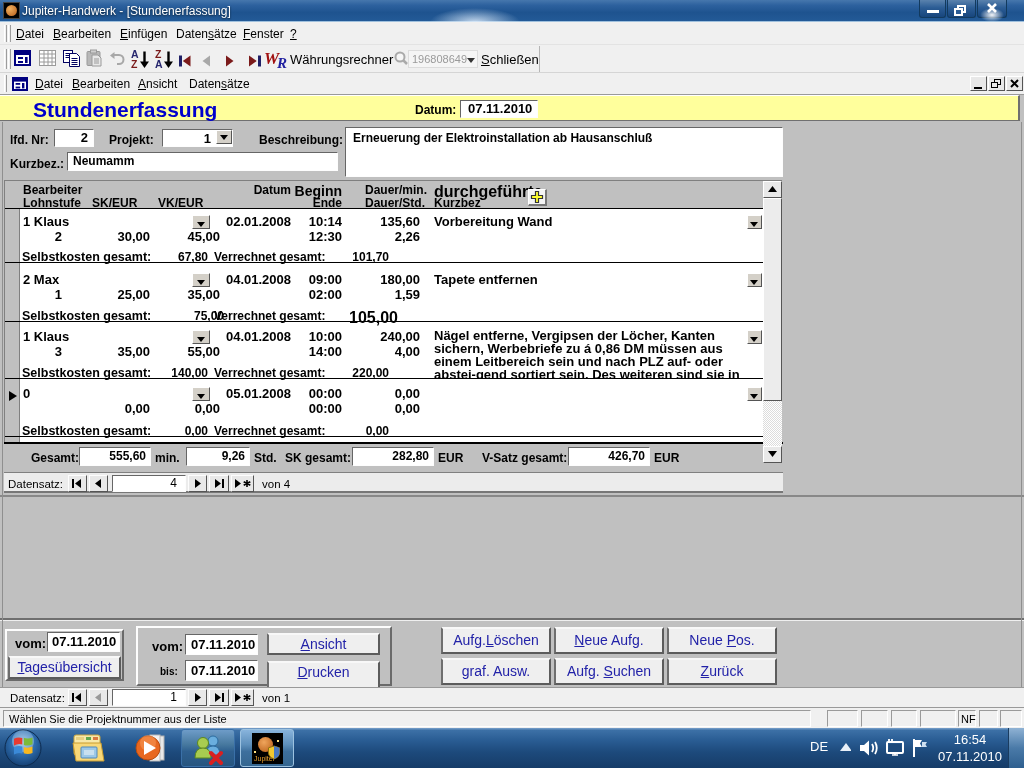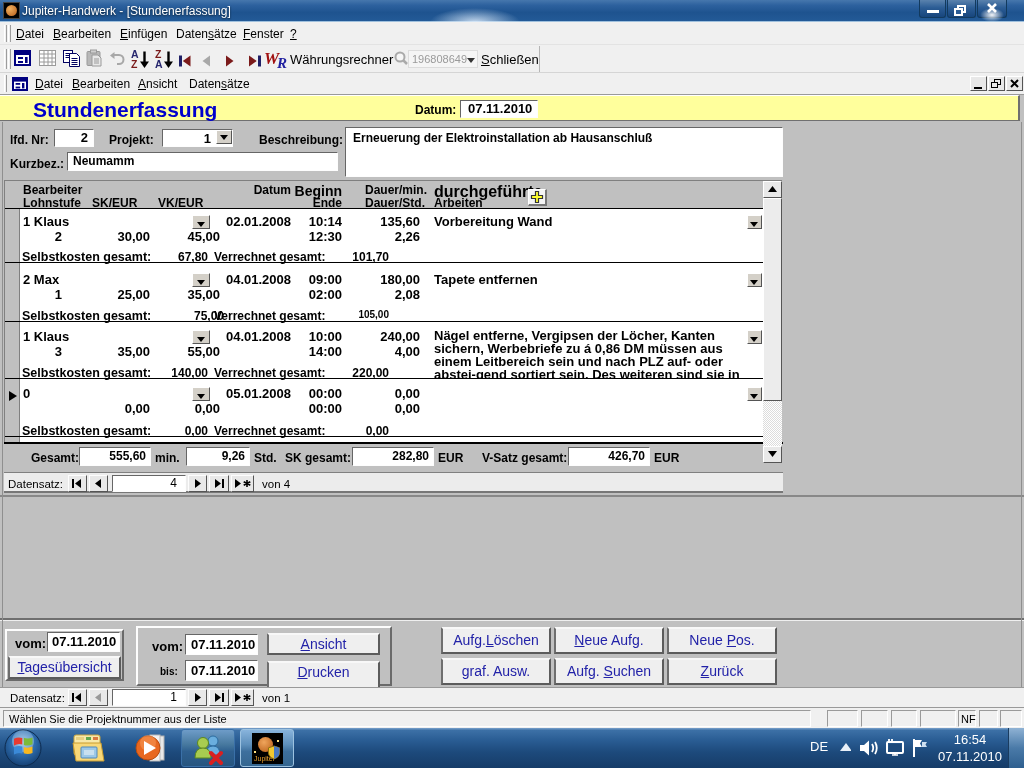--- a/index.html
+++ b/index.html
@@ -180,21 +180,21 @@
 <div class="ab b13" style="left:23px;top:183px;font-size:12px">Bearbeiter</div>
 <div class="ab b13 rt" style="left:231px;top:183px;width:60px;font-size:12px">Datum</div>
 <div class="ab b13 rt" style="left:292px;top:183px;width:50px;font-size:14px">Beginn</div>
 <div class="ab b13" style="left:365px;top:183px;font-size:12px">Dauer/min.</div>
 <div class="ab b13" style="left:434px;top:183px;font-size:16px">durchgeführte</div>
 <div class="ab b13" style="left:23px;top:196px;font-size:12px">Lohnstufe</div>
 <div class="ab b13" style="left:92px;top:196px;font-size:12px">SK/EUR</div>
 <div class="ab b13" style="left:158px;top:196px;font-size:12px">VK/EUR</div>
 <div class="ab b13 rt" style="left:292px;top:196px;width:50px;font-size:12px">Ende</div>
 <div class="ab b13" style="left:365px;top:196px;font-size:12px">Dauer/Std.</div>
-<div class="ab b13" style="left:434px;top:196px;font-size:12px">Arbeiten</div>
+<div class="ab b13" style="left:434px;top:196px;font-size:12px">Kurzbez</div>
 <div class="ab" style="left:528px;top:189px;width:19px;height:17px;background:#f4f4f4;border-right:2px solid #777;border-bottom:2px solid #777;border-top:1px solid #fff;border-left:1px solid #fff">
     <svg width="16" height="14" style="position:absolute;left:0px;top:0px">
       <polygon points="6.5,1.5 9.5,1.5 9.5,5.5 13.5,5.5 13.5,8.5 9.5,8.5 9.5,12.5 6.5,12.5 6.5,8.5 2.5,8.5 2.5,5.5 6.5,5.5" fill="#ffff30" stroke="#333" stroke-width="1.2"></polygon>
     </svg>
   </div>
 
 <div class="ab b13" style="left:23px;top:214px">1 Klaus</div>
 <div class="ab" style="left:192px;top:215px;width:18px;height:14px;background:#d4d0c8;border:1px solid;border-color:#fff #555 #555 #fff"><svg width="16" height="12">
       <polygon points="4,4 12,4 8,9" fill="#000"></polygon>
     </svg></div>
@@ -223,25 +223,25 @@
 <div class="ab b13 rt" style="left:292px;top:272px;width:50px">09:00</div>
 <div class="ab b13 rt" style="left:360px;top:272px;width:60px">180,00</div>
 <div class="ab b13" style="left:434px;top:272px">Tapete entfernen</div>
 <div class="ab" style="left:747px;top:273px;width:15px;height:14px;background:#d4d0c8;border:1px solid;border-color:#fff #555 #555 #fff"><svg width="13" height="12">
       <polygon points="2,4 10,4 6,9" fill="#000"></polygon>
     </svg></div>
 <div class="ab b13 rt" style="left:32px;top:287px;width:30px">1</div>
 <div class="ab b13 rt" style="left:100px;top:287px;width:50px">25,00</div>
 <div class="ab b13 rt" style="left:170px;top:287px;width:50px">35,00</div>
 <div class="ab b13 rt" style="left:292px;top:287px;width:50px">02:00</div>
-<div class="ab b13 rt" style="left:360px;top:287px;width:60px">2,08</div>
+<div class="ab b13 rt" style="left:360px;top:287px;width:60px">1,59</div>
 <div class="ab b13" style="left:22px;top:309px;font-size:12.5px">Selbstkosten gesamt:</div>
 <div class="ab b13 rt" style="left:164px;top:309px;width:60px;font-size:12px">75,00</div>
 <div class="ab b13" style="left:214px;top:309px;font-size:12px">Verrechnet gesamt:</div>
-<div class="ab b13 rt" style="left:329px;top:309px;width:60px;font-size:10px">105,00</div>
+<div class="ab b13 rt" style="left:338px;top:309px;width:60px;font-size:16px">105,00</div>
 
 <div class="ab b13" style="left:23px;top:329px">1 Klaus</div>
 <div class="ab" style="left:192px;top:330px;width:18px;height:14px;background:#d4d0c8;border:1px solid;border-color:#fff #555 #555 #fff"><svg width="16" height="12">
       <polygon points="4,4 12,4 8,9" fill="#000"></polygon>
     </svg></div>
 <div class="ab b13 rt" style="left:211px;top:329px;width:80px">04.01.2008</div>
 <div class="ab b13 rt" style="left:292px;top:329px;width:50px">10:00</div>
 <div class="ab b13 rt" style="left:360px;top:329px;width:60px">240,00</div>
 <div class="ab" style="left:747px;top:330px;width:15px;height:14px;background:#d4d0c8;border:1px solid;border-color:#fff #555 #555 #fff"><svg width="13" height="12">
       <polygon points="2,4 10,4 6,9" fill="#000"></polygon>

